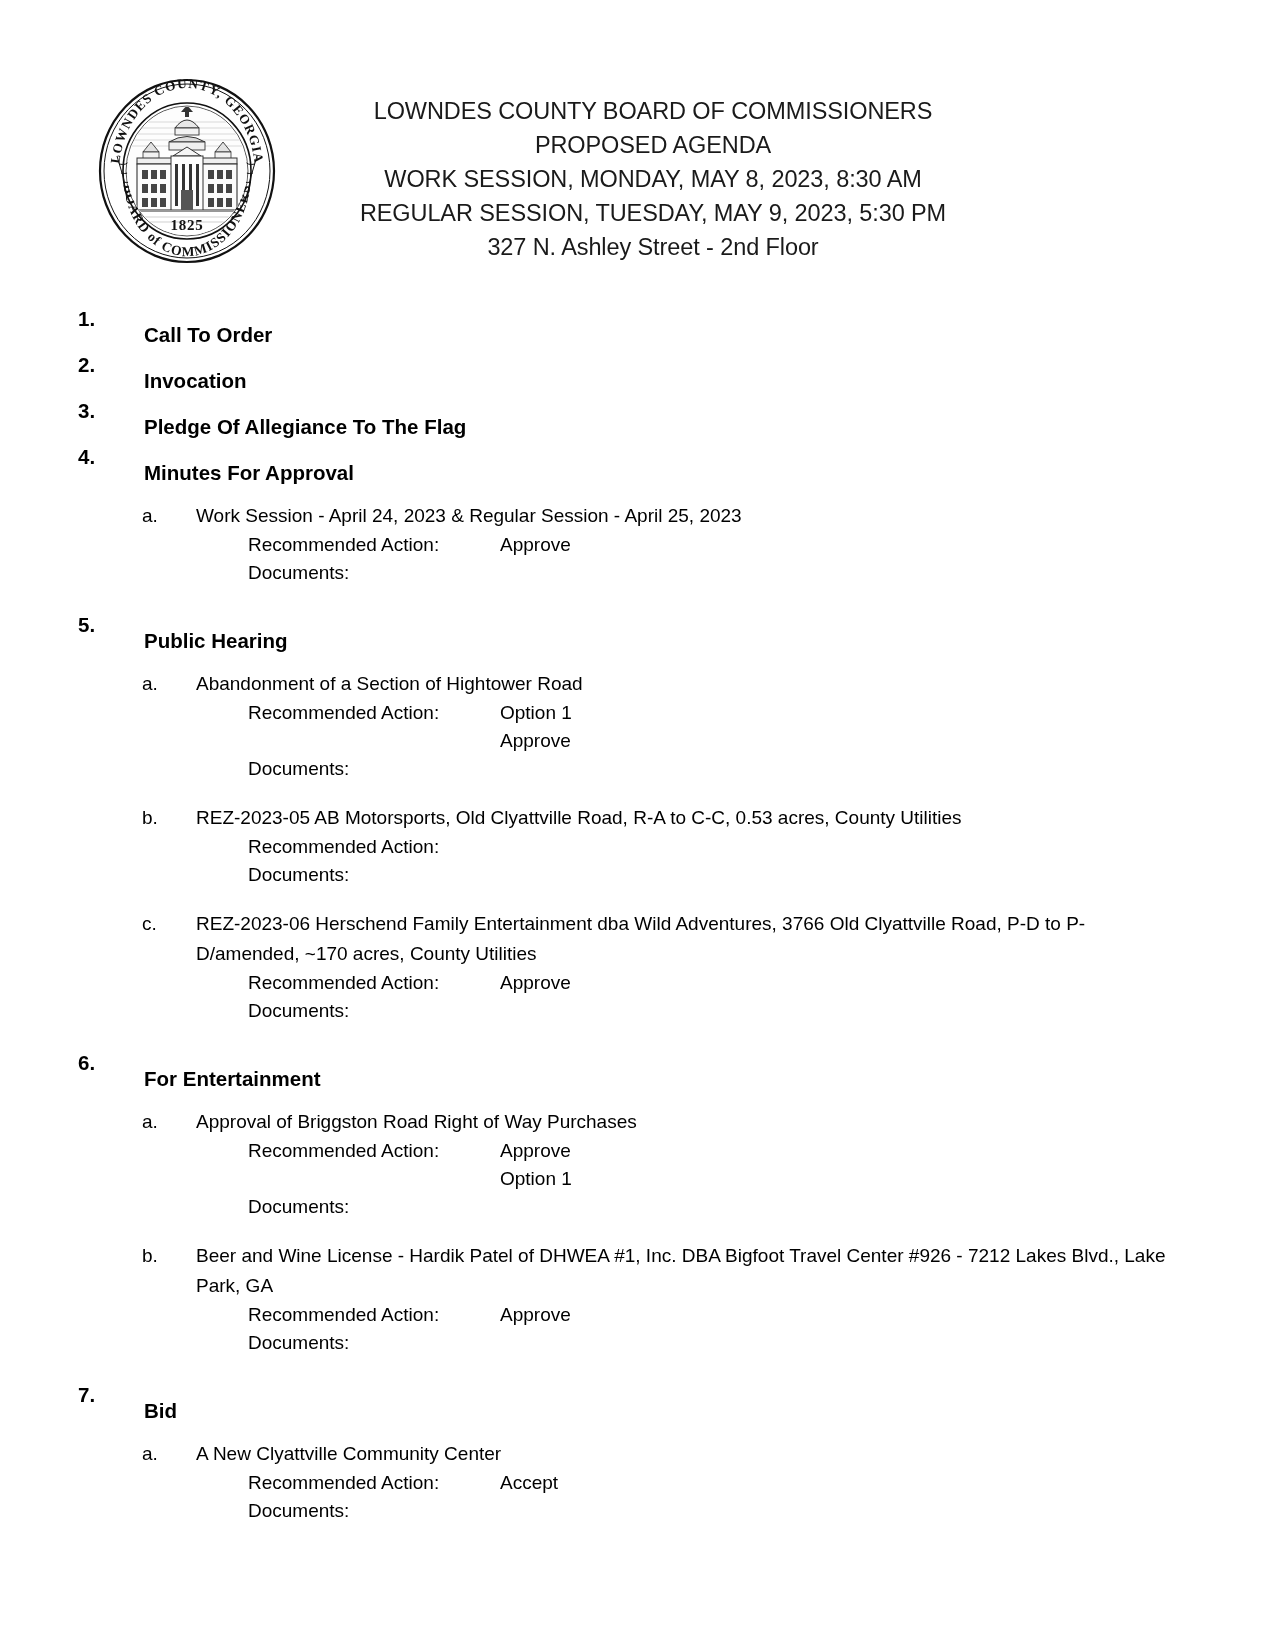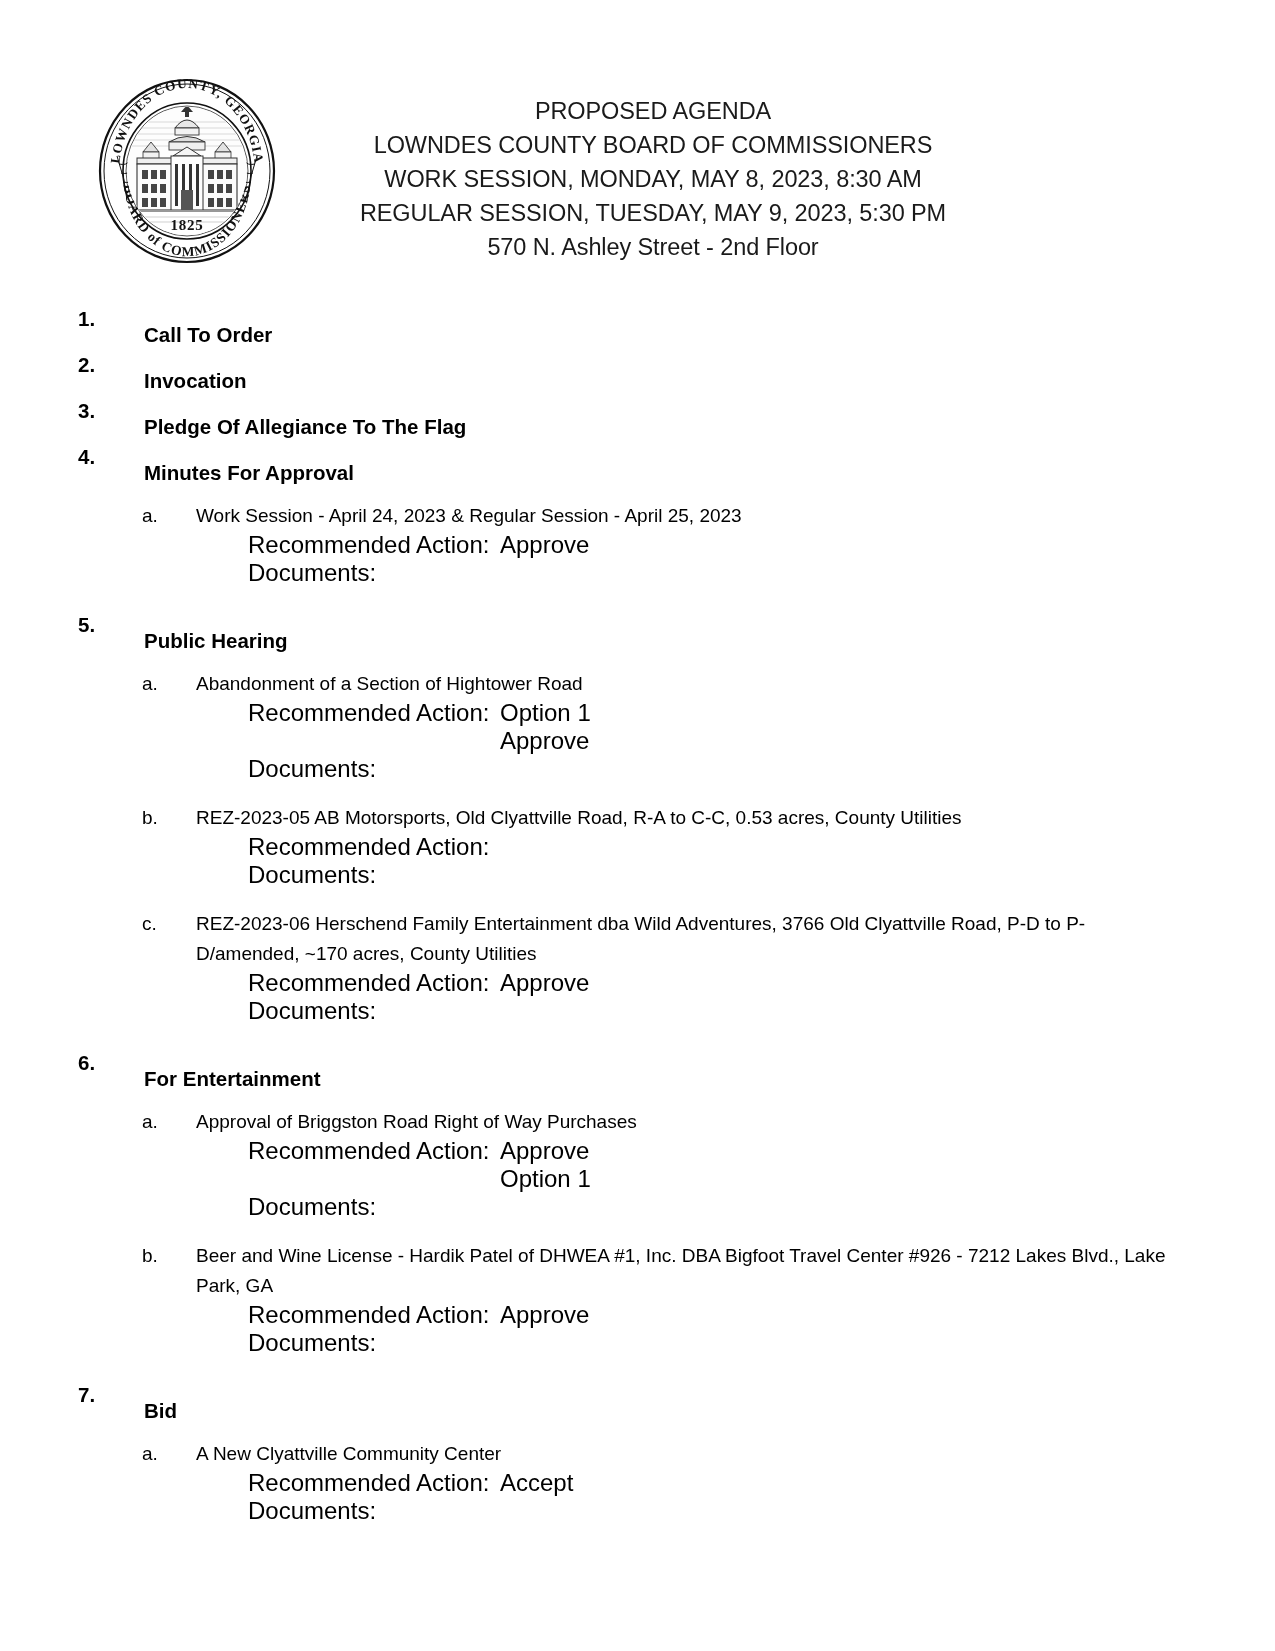--- a/index.html
+++ b/index.html
@@ -94,21 +94,21 @@
     line-height: 30px;
   }
   .sub-title {
     margin-left: 196px;
     margin-right: 88px;
     font-size: 19px;
     line-height: 30px;
   }
   .detail-row {
     position: relative;
-    font-size: 24px;
+    font-size: 19px;
     line-height: 28px;
     height: 28px;
   }
   .detail-label {
     position: absolute;
     left: 248px;
     top: 0;
     white-space: nowrap;
   }
   .detail-value {
@@ -230,25 +230,25 @@
             <line x1="34" y1="139" x2="146" y2="139"></line>
             <line x1="36" y1="144" x2="144" y2="144"></line>
           </g>
         </g>
 
         <text x="90" y="152" text-anchor="middle" font-family="'Liberation Serif', serif" font-size="15" font-weight="bold" fill="#111" letter-spacing="0.8">1825</text>
       </svg>
     </div>
 
     <div class="title-block">
+      <div class="title-line">LOWNDES COUNTY BOARD OF COMMISSIONERS</div>
       <div class="title-line">PROPOSED AGENDA</div>
-      <div class="title-line">LOWNDES COUNTY BOARD OF COMMISSIONERS</div>
       <div class="title-line">WORK SESSION, MONDAY, MAY 8, 2023, 8:30 AM</div>
       <div class="title-line">REGULAR SESSION, TUESDAY, MAY 9, 2023, 5:30 PM</div>
-      <div class="title-line">570 N. Ashley Street - 2nd Floor</div>
+      <div class="title-line">327 N. Ashley Street - 2nd Floor</div>
     </div>
   </div>
 
   <div class="agenda">
 
     <div class="section">
       <div class="section-head">
         <span class="section-num">1.</span>
         <span class="section-title">Call To Order</span>
       </div>

